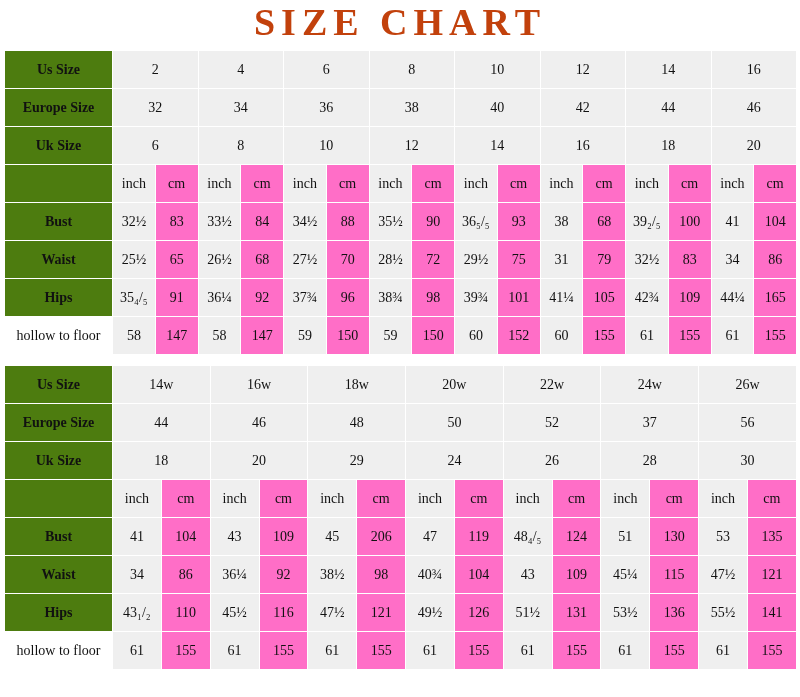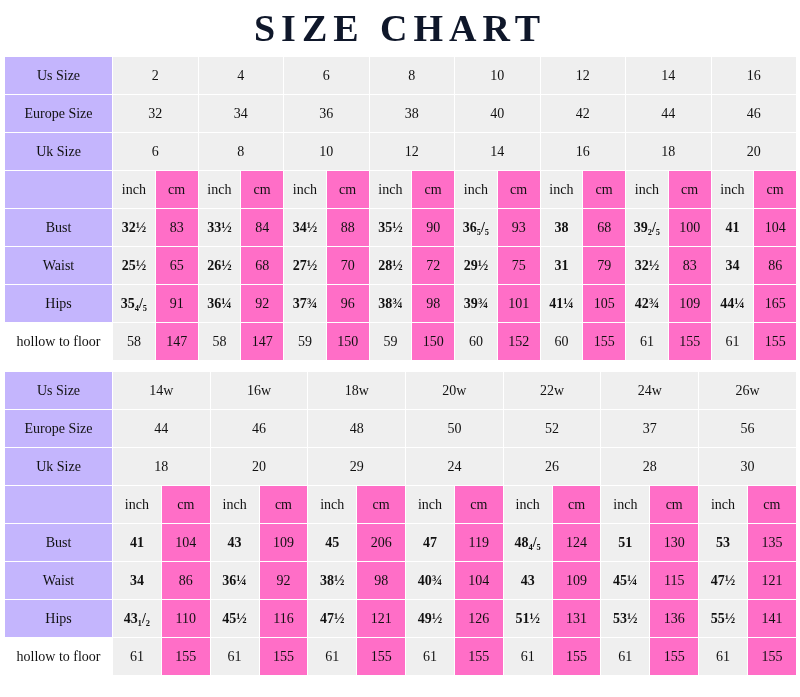--- a/index.html
+++ b/index.html
@@ -16,26 +16,25 @@
   }
   .page {
     width: 800px;
     height: 697px;
     position: relative;
     background: #ffffff;
     box-sizing: border-box;
   }
   .title {
     text-align: center;
-    color: #0f172a;
+    color: #c2410c;
     font-family: "Liberation Serif", serif;
     font-size: 38px;
     font-weight: bold;
     letter-spacing: 6px;
-    padding-top: 6px;
     padding-bottom: 6px;
     line-height: 44px;
   }
   table.chart {
     border-collapse: collapse;
     width: 792px;
     margin: 0 4px;
     table-layout: fixed;
   }
   table.chart td {
@@ -47,35 +46,34 @@
     padding: 0 1px;
     box-sizing: border-box;
     overflow: hidden;
     white-space: nowrap;
   }
   .pink {
     background: #ff6ec7;
     color: #111111;
   }
   .pinkhdr {
-    background: #c4b5fd;
+    background: #4d7c0f;
     color: #111111;
-    font-weight: normal;
+    font-weight: bold;
     font-size: 14.5px;
   }
   .grey {
     background: #efefef;
     color: #111111;
   }
   .white {
     background: #ffffff;
   }
   .small {
     font-size: 12.5px;
-    font-weight: bold;
   }
   .hollow {
     font-size: 13px;
     margin-top: 29px;
   }
 </style>
 </head>
 <body>
 
 <div class="page">

